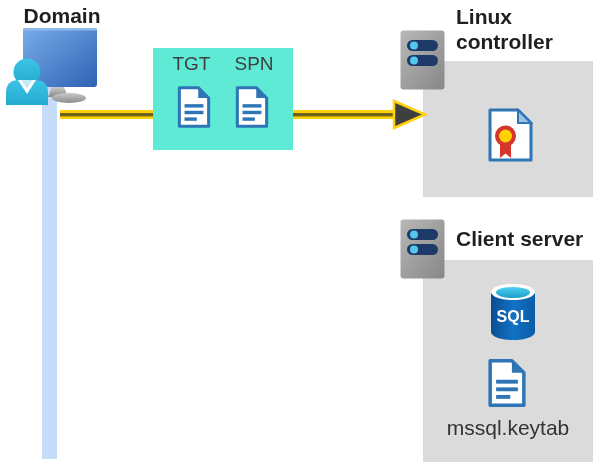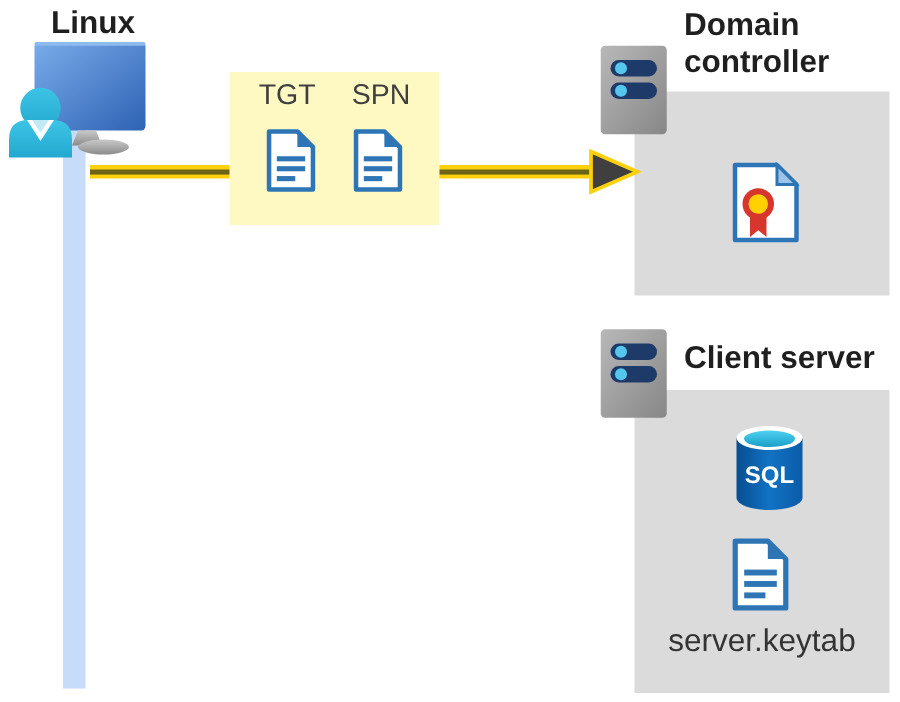--- a/index.html
+++ b/index.html
@@ -7,21 +7,21 @@
     position:relative;width:600px;height:468px;background:#ffffff;
     font-family:"Liberation Sans","DejaVu Sans",sans-serif;overflow:hidden;
   }
   .abs{position:absolute;}
   .title{font-weight:bold;font-size:21px;color:#1f1f1f;line-height:25px;}
   #client-label{left:16px;top:3px;width:92px;text-align:center;}
   #client-line{left:42px;top:86px;width:15px;height:373px;background:#c6dcf8;}
   #client-icon{left:6px;top:27px;}
   #arrow{left:57px;top:95px;}
   #ticket-box{
-    left:153px;top:48px;width:140px;height:102px;background:#fef9c3;
+    left:153px;top:48px;width:140px;height:102px;background:#5eead4;
   }
   .ticket-labels{position:absolute;top:5px;left:0;width:100%;display:flex;justify-content:center;gap:24px;
     font-size:19px;color:#3f3f3f;}
   .ticket-docs{position:absolute;top:37px;left:0;width:100%;display:flex;justify-content:center;gap:24px;}
   #dc-box{left:423px;top:61px;width:170px;height:136px;background:#dbdbdb;}
   #dc-server{left:400px;top:30px;}
   #dc-title{left:456px;top:4px;width:126px;}
   #dc-cert{left:488px;top:108px;}
   #lx-box{left:423px;top:260px;width:170px;height:202px;background:#dbdbdb;}
   #lx-server{left:400px;top:219px;}
@@ -62,21 +62,21 @@
       <svg width="34" height="44" viewBox="0 0 36 46">
         <path d="M2.5,2.5 h20 l11,11 v30 h-31 z" fill="#ffffff" stroke="#2e75b6" stroke-width="3.2" stroke-linejoin="round"></path>
         <polygon points="22.5,2.5 33.5,13.5 22.5,13.5" fill="#2e75b6"></polygon>
         <rect x="8" y="20" width="20" height="3.6" fill="#2e75b6"></rect>
         <rect x="8" y="27" width="20" height="3.6" fill="#2e75b6"></rect>
         <rect x="8" y="34" width="13" height="3.6" fill="#2e75b6"></rect>
       </svg>
     </div>
   </div>
 
-  <div class="abs title" id="client-label">Linux</div>
+  <div class="abs title" id="client-label">Domain</div>
 
   <svg class="abs" id="client-icon" width="92" height="80" viewBox="0 0 92 80">
     <defs>
       <linearGradient id="mon" x1="0" y1="0" x2="1" y2="1">
         <stop offset="0" stop-color="#79ace9"></stop>
           <stop offset="1" stop-color="#2e62b4"></stop>
       </linearGradient>
       <linearGradient id="stand" x1="0" y1="0" x2="0" y2="1">
         <stop offset="0" stop-color="#c9c9c9"></stop>
           <stop offset="1" stop-color="#8b8b8b"></stop>
@@ -106,21 +106,21 @@
           <stop offset="1" stop-color="#878787"></stop>
       </linearGradient>
     </defs>
     <rect x="0.5" y="0.5" width="44" height="59" rx="3" fill="url(#srv1)"></rect>
     <rect x="7" y="10" width="31" height="11" rx="5.5" fill="#1e3a68"></rect>
     <rect x="7" y="25" width="31" height="11" rx="5.5" fill="#1e3a68"></rect>
     <circle cx="14" cy="15.5" r="4" fill="#55c6ec"></circle>
     <circle cx="14" cy="30.5" r="4" fill="#55c6ec"></circle>
   </svg>
 
-  <div class="abs title" id="dc-title">Domain controller</div>
+  <div class="abs title" id="dc-title">Linux controller</div>
 
   <svg class="abs" id="dc-cert" width="45" height="54" viewBox="0 0 45 54">
     <path d="M2,2 h28 l13,13 v37 h-41 z" fill="#ffffff" stroke="#2e75b6" stroke-width="3" stroke-linejoin="round"></path>
     <polygon points="30,2 43,15 30,15" fill="#9dc3e6" stroke="#2e75b6" stroke-width="2"></polygon>
     <path d="M12,36 h11 v14 l-5.5,-4.5 l-5.5,4.5 z" fill="#d6362c"></path>
     <circle cx="17.5" cy="28" r="8.5" fill="#ffd100" stroke="#d6362c" stroke-width="4"></circle>
   </svg>
 
   <svg class="abs" id="lx-server" width="45" height="60" viewBox="0 0 45 60">
     <defs>
@@ -157,15 +157,15 @@
   </svg>
 
   <svg class="abs" id="lx-doc" width="40" height="50" viewBox="0 0 36 46">
     <path d="M2.5,2.5 h20 l11,11 v30 h-31 z" fill="#ffffff" stroke="#2e75b6" stroke-width="3.2" stroke-linejoin="round"></path>
     <polygon points="22.5,2.5 33.5,13.5 22.5,13.5" fill="#2e75b6"></polygon>
     <rect x="8" y="20" width="20" height="3.6" fill="#2e75b6"></rect>
     <rect x="8" y="27" width="20" height="3.6" fill="#2e75b6"></rect>
     <rect x="8" y="34" width="13" height="3.6" fill="#2e75b6"></rect>
   </svg>
 
-  <div class="abs" id="keytab-label">server.keytab</div>
+  <div class="abs" id="keytab-label">mssql.keytab</div>
 
 </div>
 
 </body></html>

